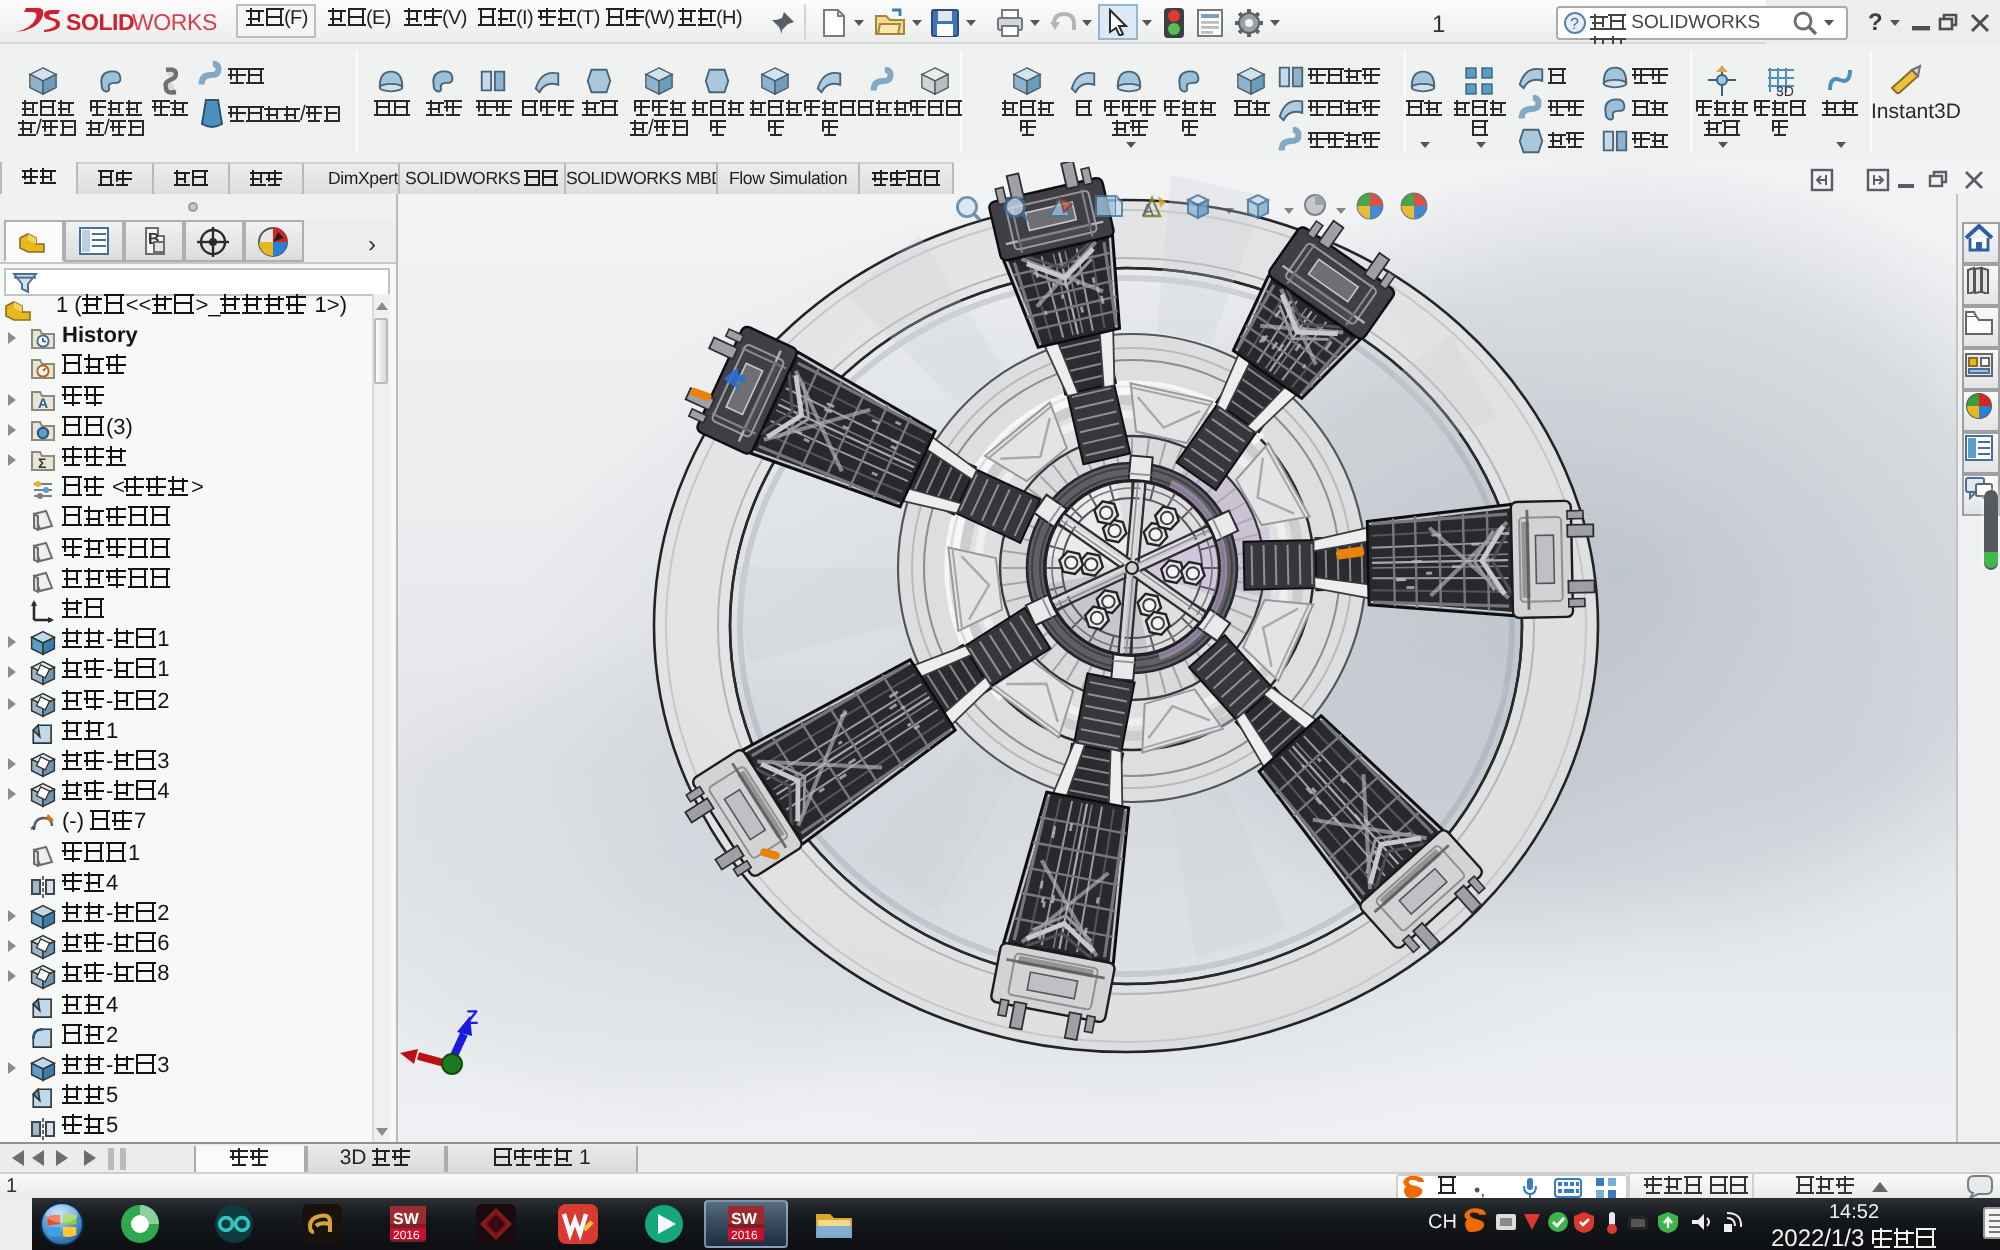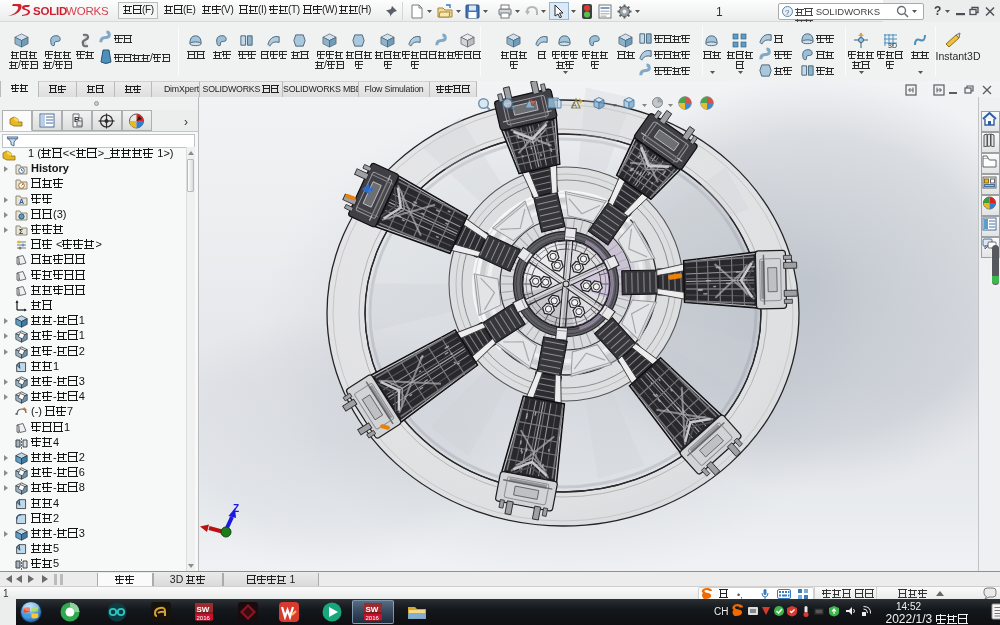--- a/index.html
+++ b/index.html
@@ -1598,21 +1598,21 @@
         <path d="M6 4 L6 9 M4 6.5 L6 4 L8 6.5" stroke="#fff" stroke-width="1.2" fill="none"></path>
       </svg>
       <svg class="tbico" style="left:829px;top:6px" width="12" height="12">
         <path d="M1 5 L4 5 L7 2 L7 10 L4 7 L1 7 Z" fill="#eee"></path>
         <path d="M8.5 4 Q10.5 6 8.5 8" stroke="#eee" fill="none"></path>
       </svg>
       <svg class="tbico" style="left:845px;top:6px" width="12" height="12">
         <rect x="1" y="7" width="4" height="4" fill="#eee"></rect>
         <path d="M6.5 8 Q6.5 4 2.5 4 M9.5 8.5 Q10 1.5 2.5 1.5" stroke="#eee" fill="none"></path>
       </svg>
-      <div class="abs" style="left:880px;top:2px;width:62px;text-align:left;font-size:10px;color:#f2f2f2;">14:52</div>
+      <div class="abs" style="left:880px;top:2px;width:62px;text-align:center;font-size:10px;color:#f2f2f2;">14:52</div>
       <div class="abs" style="left:868px;top:13px;width:86px;text-align:center;font-size:12px;color:#f2f2f2;">2022/1/3 <span style="color:#f2f2f2"><i class="g v2"></i><i class="g v3"></i><i class="g v1"></i></span></div>
       <svg class="tbico" style="left:975px;top:4px" width="17" height="17">
         <rect x="1" y="1" width="14" height="15" rx="1" fill="#f4f4f4" stroke="#999"></rect>
         <g stroke="#777" stroke-width="1">
           <line x1="3.5" y1="4.5" x2="12.5" y2="4.5"></line>
           <line x1="3.5" y1="7.5" x2="12.5" y2="7.5"></line>
           <line x1="3.5" y1="10.5" x2="12.5" y2="10.5"></line>
           <line x1="3.5" y1="13" x2="9" y2="13"></line>
         </g>
       </svg>

